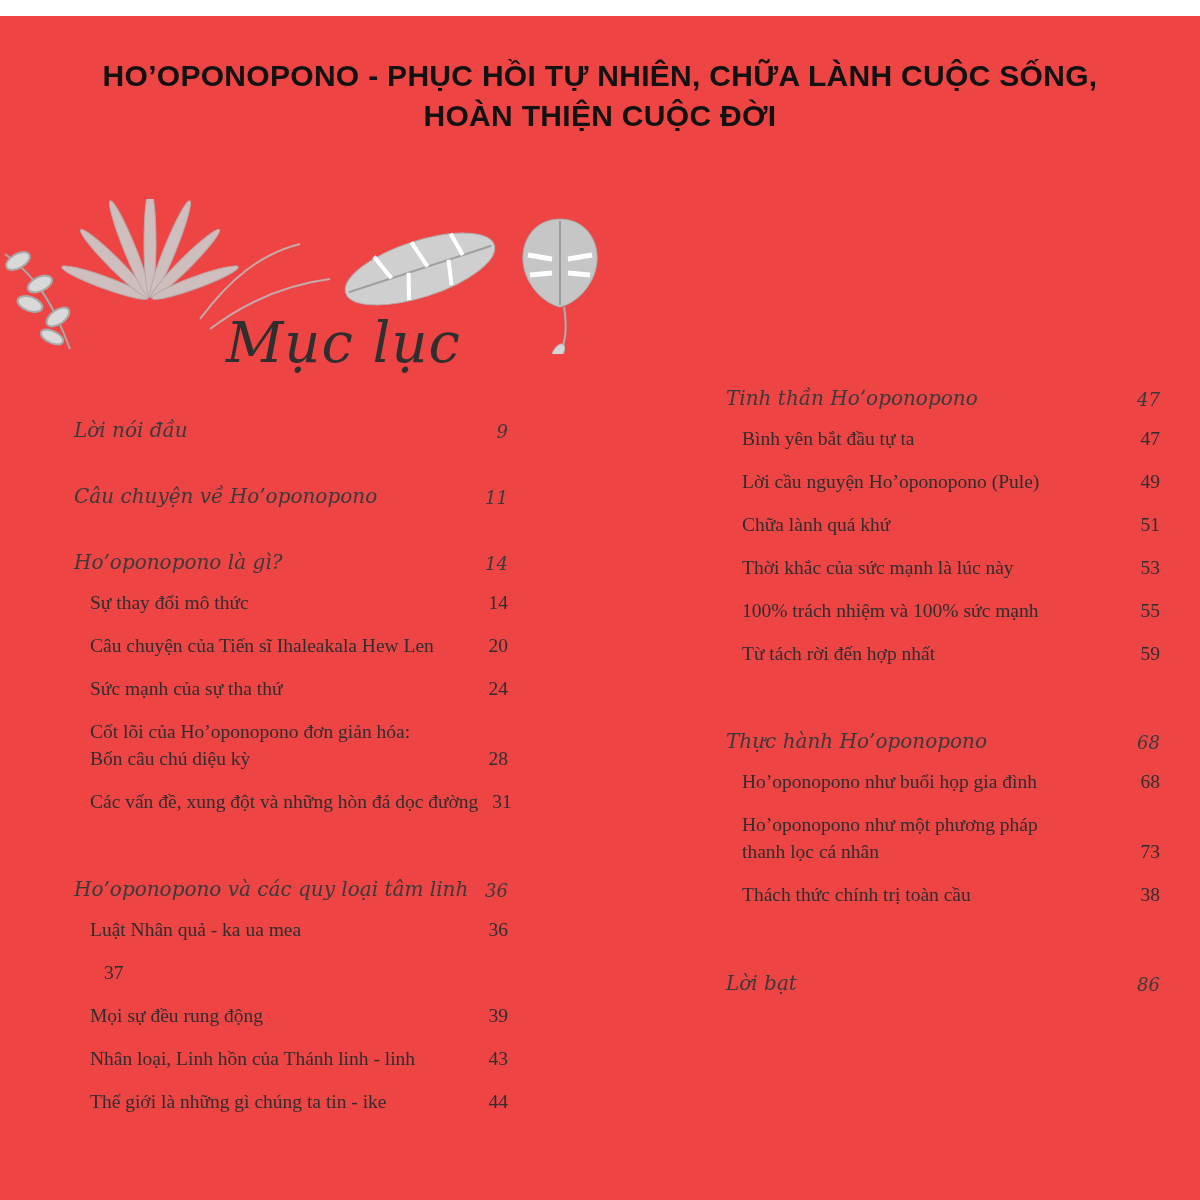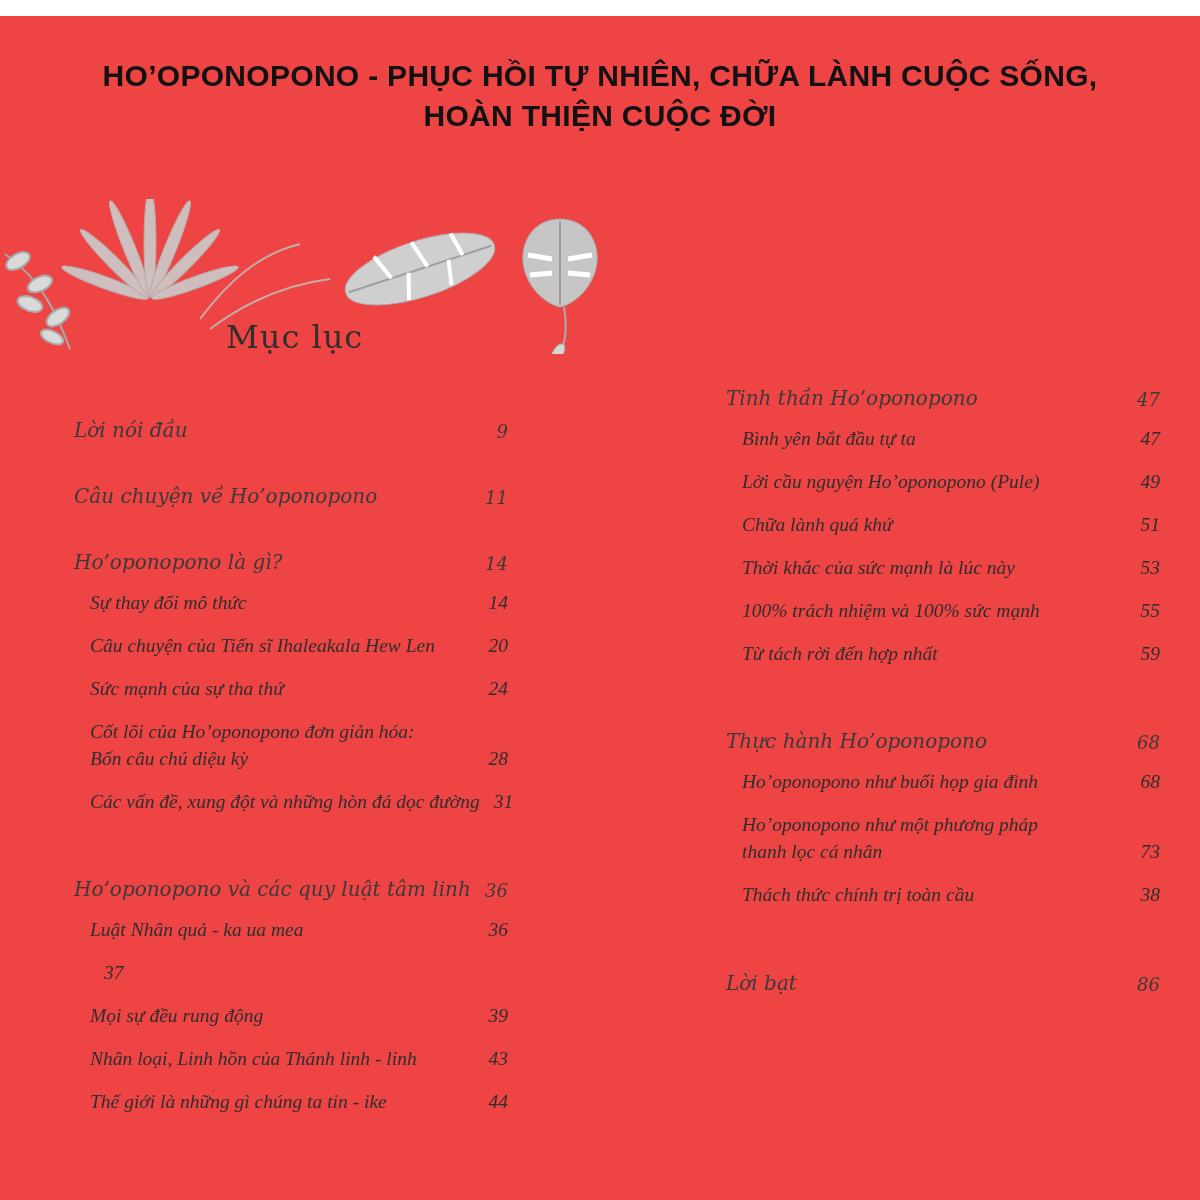--- a/index.html
+++ b/index.html
@@ -26,24 +26,25 @@
     letter-spacing: 0.3px;
     color: #121212;
   }
   .illustration {
     position: absolute;
     top: 183px;
     left: 0;
   }
   .muc-luc {
     position: absolute;
-    top: 302px;
+    top: 294px;
     left: 226px;
     font-family: "DejaVu Serif", serif;
-    font-size: 32px;
+    font-style: italic;
+    font-size: 56px;
     color: #2f2f2f;
     letter-spacing: 1px;
   }
   .toc-col { position: absolute; width: 434px; }
   .toc-col.left  { left: 74px;  top: 402px; }
   .toc-col.right { left: 726px; top: 370px; }
 
   .toc-section { margin-top: 42px; }
   .toc-section:first-child { margin-top: 0; }
   .toc-section.after-items { margin-top: 62px; }
@@ -62,21 +63,20 @@
     color: #3a3a3a;
   }
   .toc-heading .pg { font-size: 18px; }
 
   .toc-items { margin-top: 5px; padding-left: 16px; }
   .toc-item {
     margin-top: 16px;
     font-size: 19.5px;
     line-height: 1.38;
     color: #2e2e2e;
-    font-style: italic;
   }
   .toc-item .lines div { white-space: nowrap; }
 </style>
 </head>
 <body>
 
 <div class="page">
 
   <div class="title">
     <div>HO’OPONOPONO - PHỤC HỒI TỰ NHIÊN, CHỮA LÀNH CUỘC SỐNG,</div>
@@ -185,21 +185,21 @@
           <div class="toc-row toc-item">
             <span class="lines">
               <div>Các vấn đề, xung đột và những hòn đá dọc đường</div>
             </span>
             <span class="pg">31</span>
           </div>
         </div>
       </div>
       <div class="toc-section after-items">
         <div class="toc-row toc-heading">
-          <span>Ho’oponopono và các quy luật tâm linh</span>
+          <span>Ho’oponopono và các quy loại tâm linh</span>
           <span class="pg">36</span>
         </div>
         <div class="toc-items">
           <div class="toc-row toc-item">
             <span class="lines">
               <div>Luật Nhân quả - ka ua mea</div>
             </span>
             <span class="pg">36</span>
           </div>
           <div class="toc-row toc-item">

